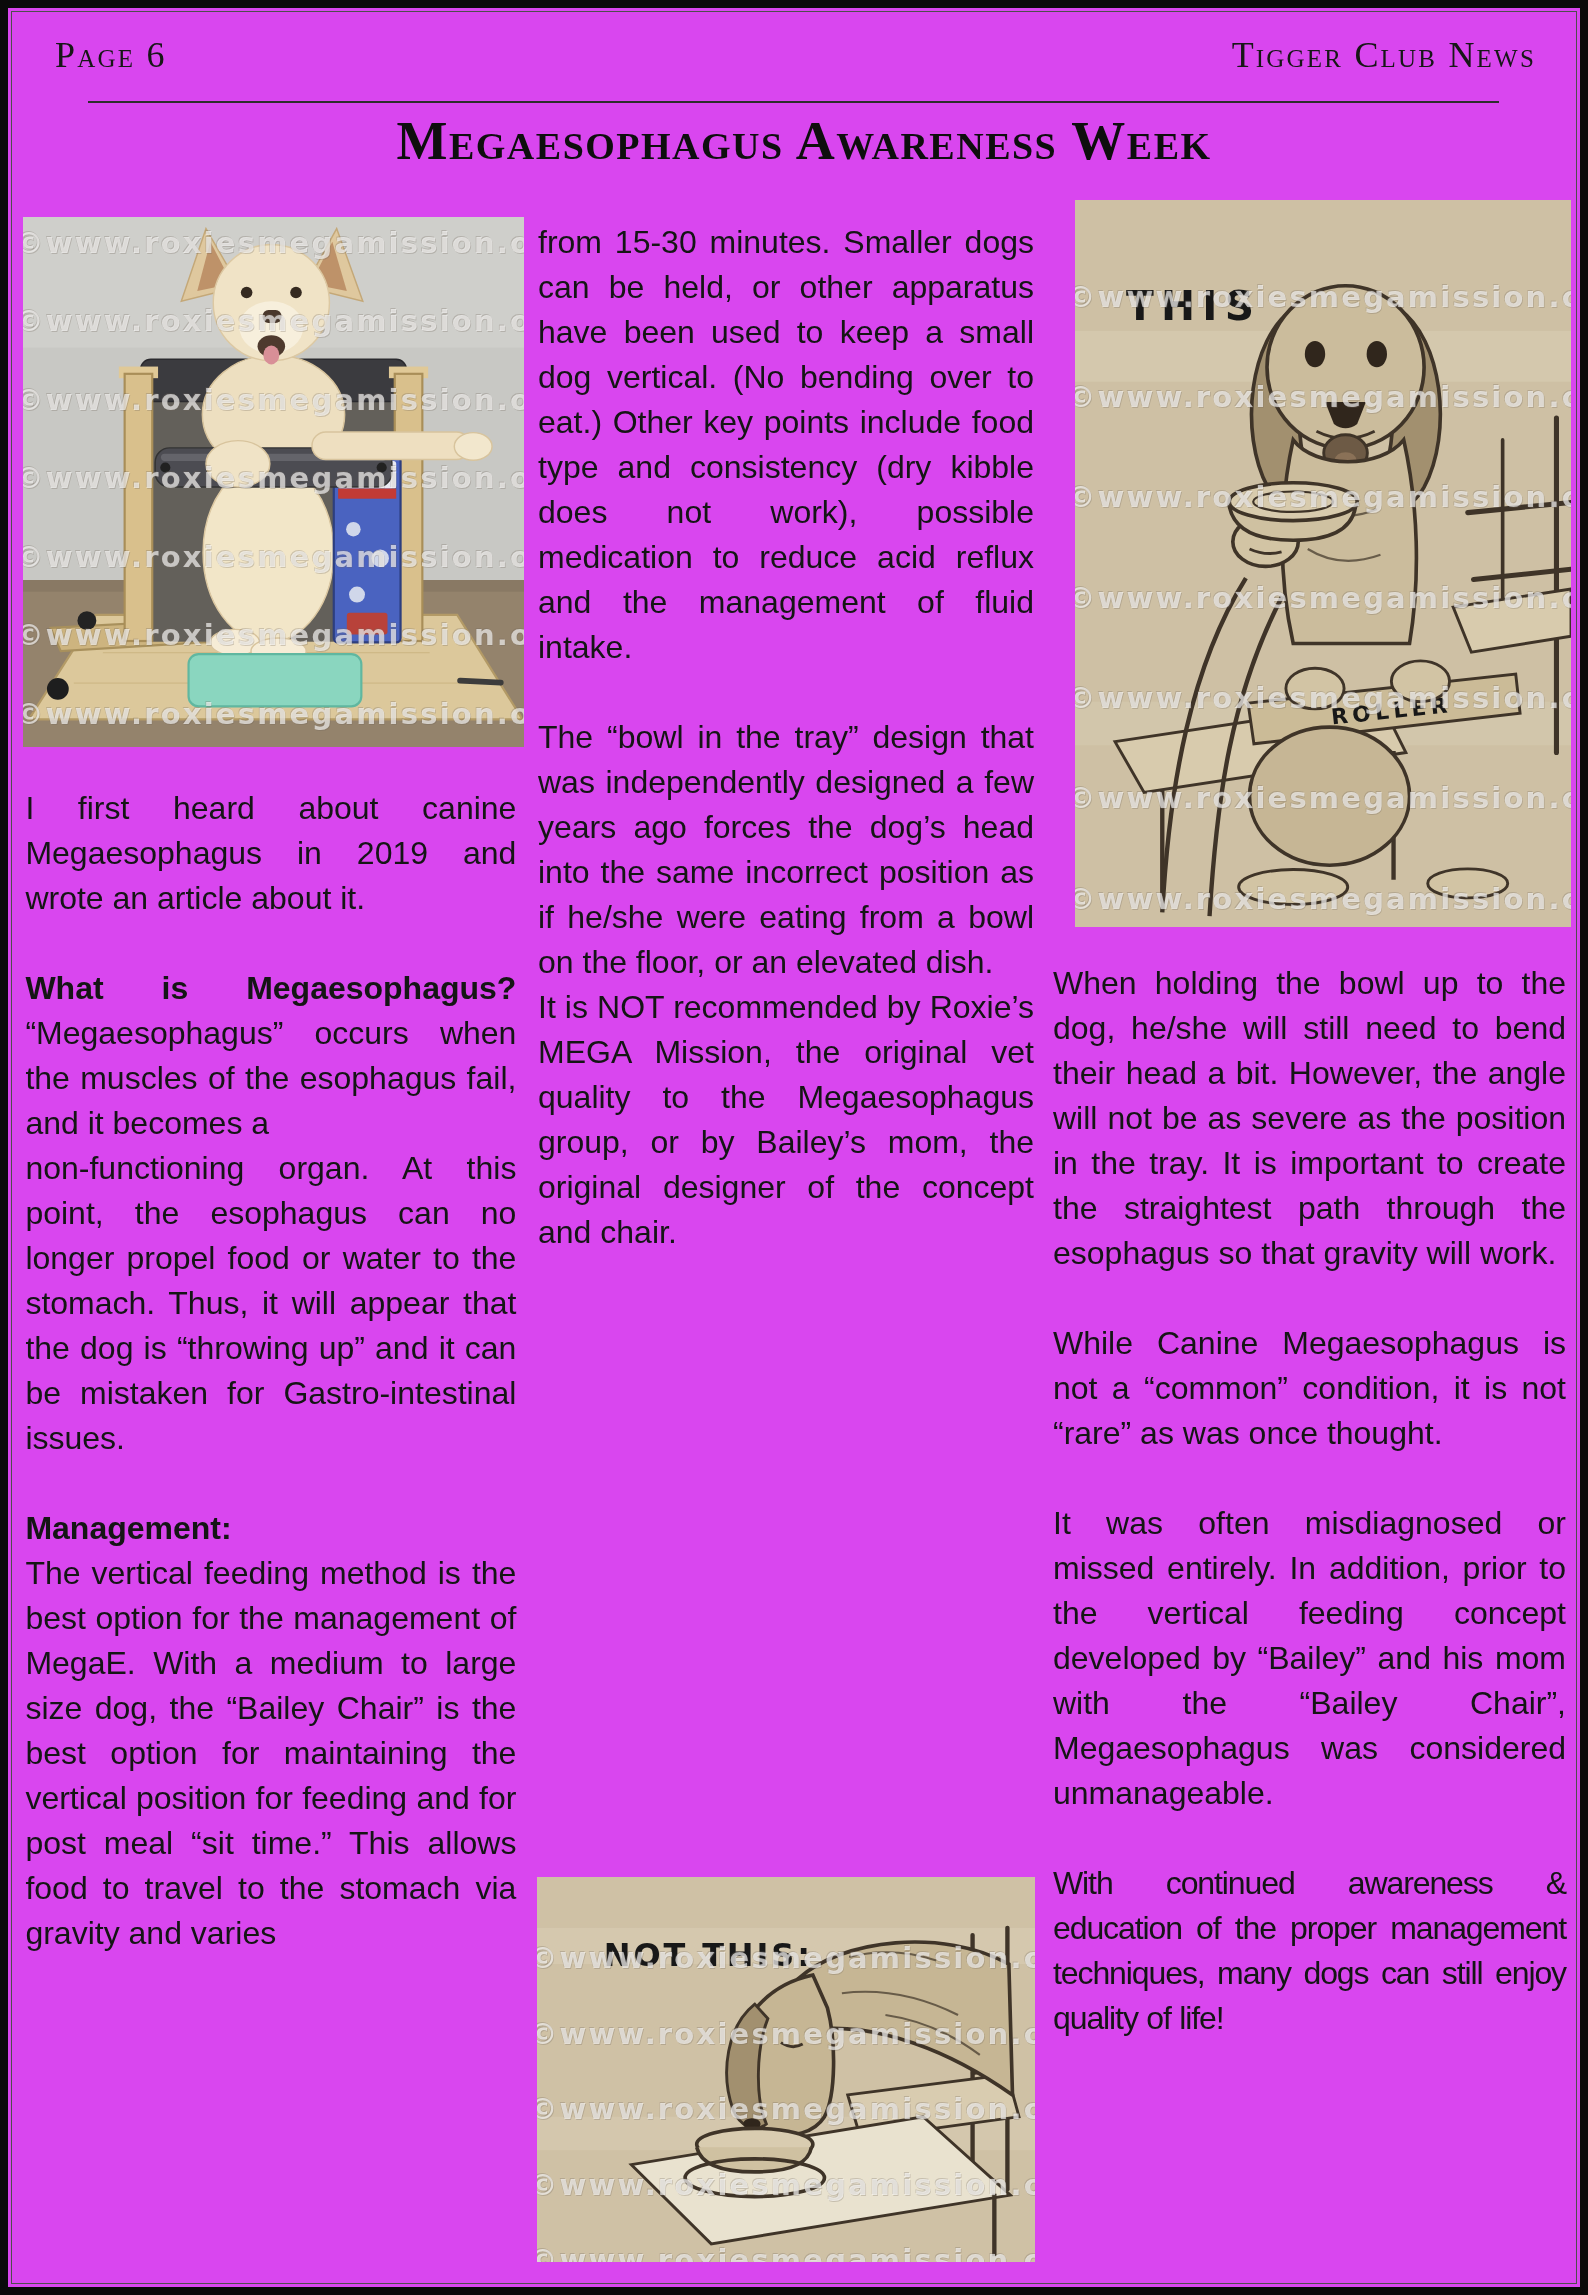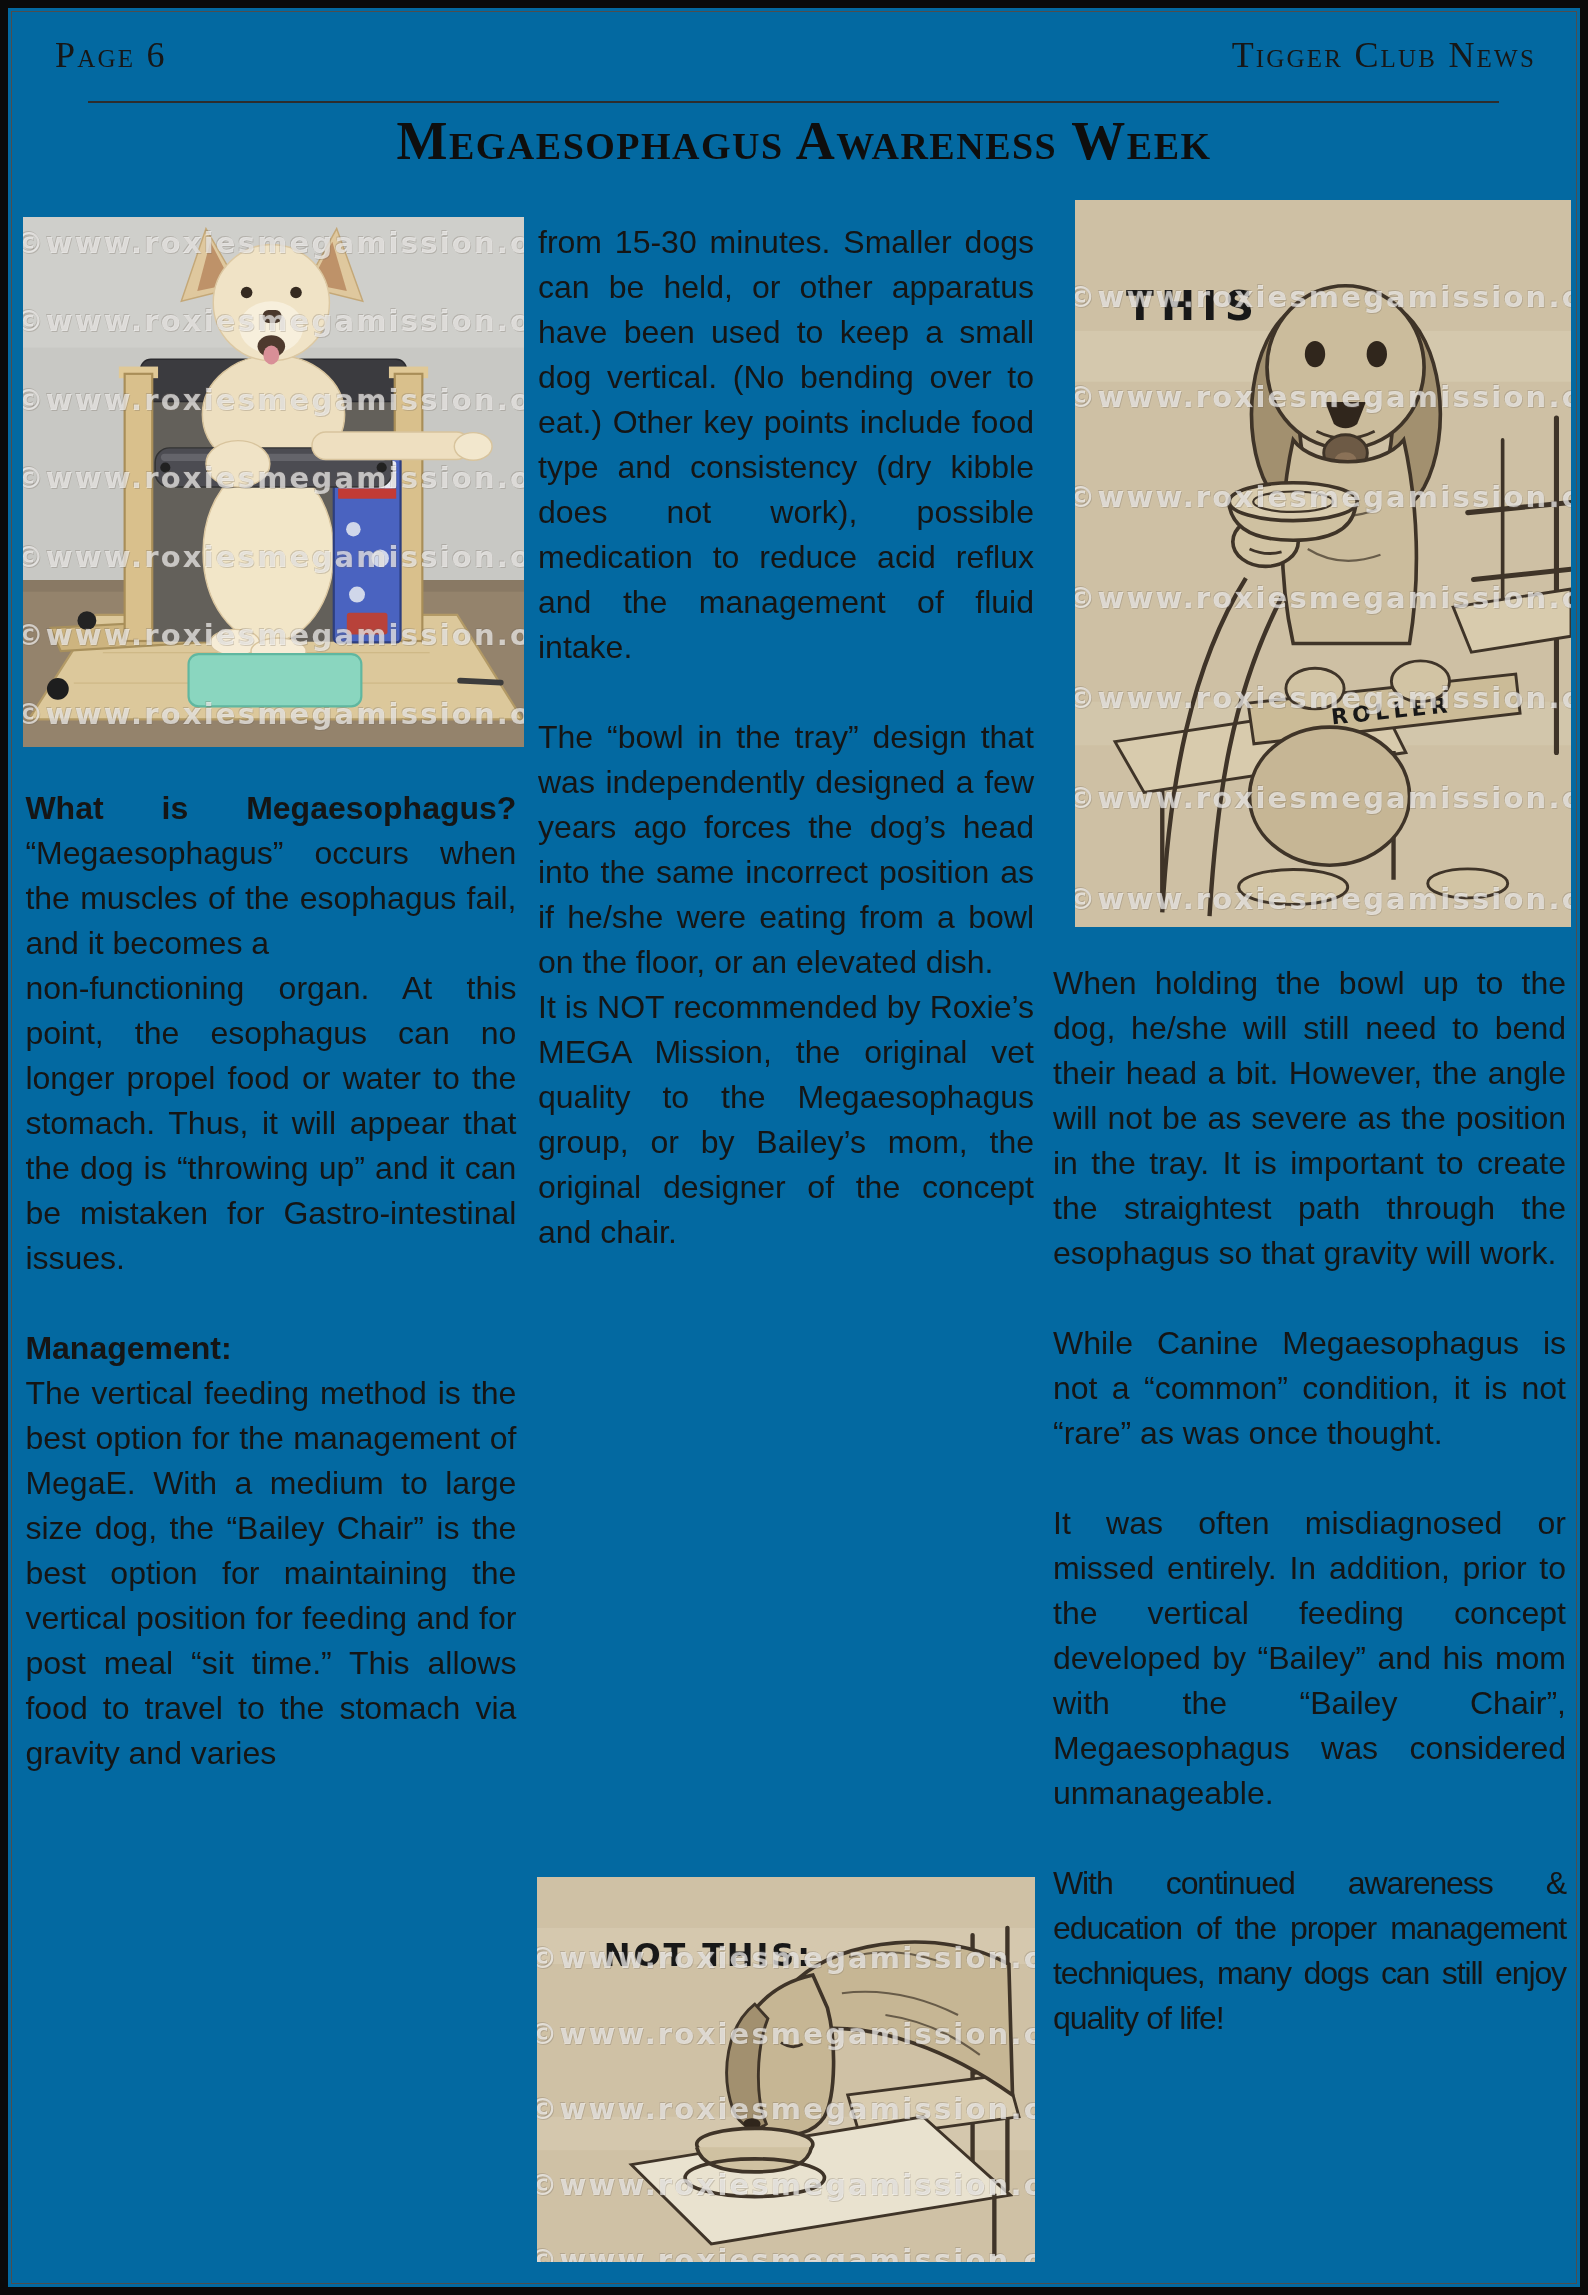--- a/index.html
+++ b/index.html
@@ -1,18 +1,18 @@
 <!DOCTYPE html>
 <html style="font-size:11.6px"><head>
 <meta charset="utf-8">
 <style>
   html,body { margin:0; padding:0; background:#ffffff; }
   .page {
     position:relative; width:1588px; height:2295px; box-sizing:border-box;
-    background:#0369a1; border:8.7px solid #0a0a0a; overflow:hidden;
+    background:#d946ef; border:8.7px solid #0a0a0a; overflow:hidden;
     font-family:"Liberation Sans", sans-serif;
   }
   .inner-frame { position:absolute; inset:2.9px; border:1.5px solid #4e4e4e; pointer-events:none; }
 
   .hdr {
     position:absolute; top:26px; font-family:"Liberation Serif", serif;
     font-variant:small-caps; font-size:36px; letter-spacing:2.2px; color:#171717; white-space:nowrap;
   }
   .hdr-left  { left:47px; }
   .hdr-right { right:44px;text-align:right; }
@@ -208,20 +208,21 @@
     <div class="wm-layer">
         <span class="wm-row" style="top: 64px;">©www.roxiesmegamission.org</span>
         <span class="wm-row" style="top: 140px;">©www.roxiesmegamission.org</span>
         <span class="wm-row" style="top: 215px;">©www.roxiesmegamission.org</span>
         <span class="wm-row" style="top: 291px;">©www.roxiesmegamission.org</span>
         <span class="wm-row" style="top: 366px;">©www.roxiesmegamission.org</span>
       </div>
   </div>
 
   <div class="col col-left">
+      <p class="para"><span>I first heard about canine Megaesophagus in 2019 and wrote an article about it.</span></p>
       <p class="para heading stretch tight"><b>What is Megaesophagus?</b></p>
       <p class="para"><span>“Megaesophagus” occurs when the muscles of the esophagus fail, and it becomes a
 non-functioning organ. At this point, the esophagus can no longer propel food or water to the stomach. Thus, it will appear that the dog is “throwing up” and it can be mistaken for Gastro-intestinal issues.</span></p>
       <p class="para heading tight"><b>Management:</b></p>
       <p class="para"><span>The vertical feeding method is the best option for the management of MegaE. With a medium to large size dog, the “Bailey Chair” is the best option for maintaining the vertical position for feeding and for post meal “sit time.” This allows food to travel to the stomach via gravity and varies</span></p>
     </div>
   <div class="col col-middle">
       <p class="para"><span>from 15-30 minutes. Smaller dogs can be held, or other apparatus have been used to keep a small dog vertical. (No bending over to eat.) Other key points include food type and consistency (dry kibble does not work), possible medication to reduce acid reflux and the management of fluid intake.</span></p>
       <p class="para tight"><span>The “bowl in the tray” design that was independently designed a few years ago forces the dog’s head into the same incorrect position as if he/she were eating from a bowl on the floor, or an elevated dish.</span></p>
       <p class="para"><span>It is NOT recommended by Roxie’s MEGA Mission, the original vet quality to the Megaesophagus group, or by Bailey’s mom, the original designer of the concept and chair.</span></p>

